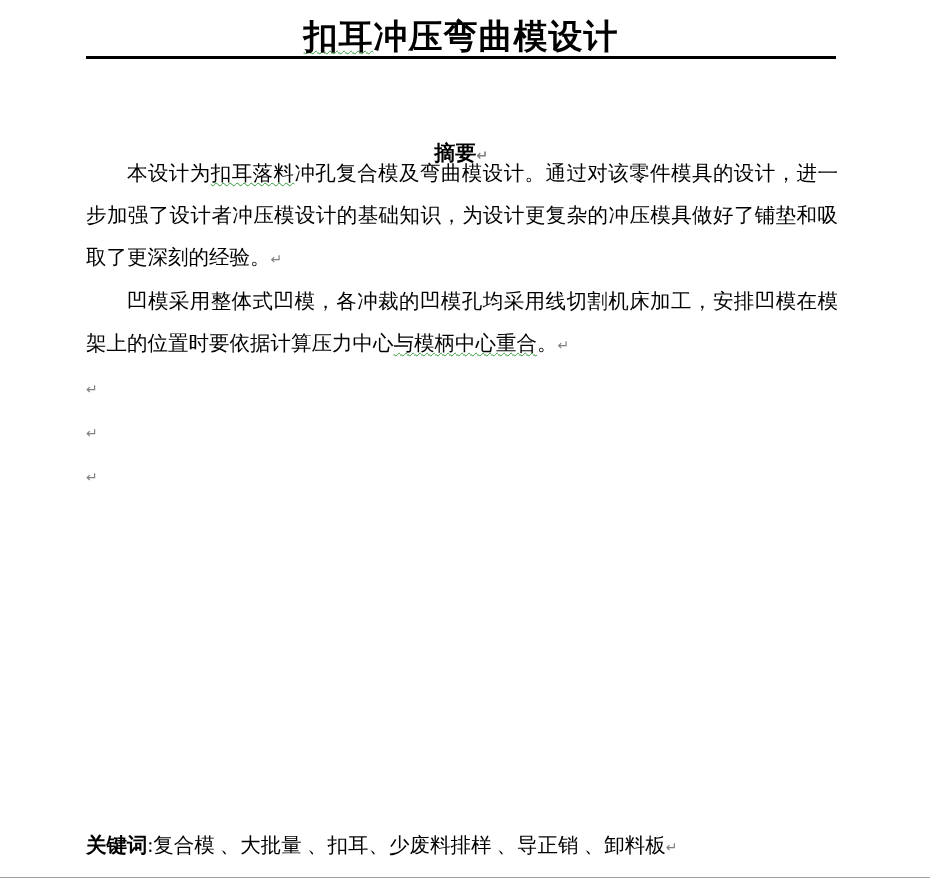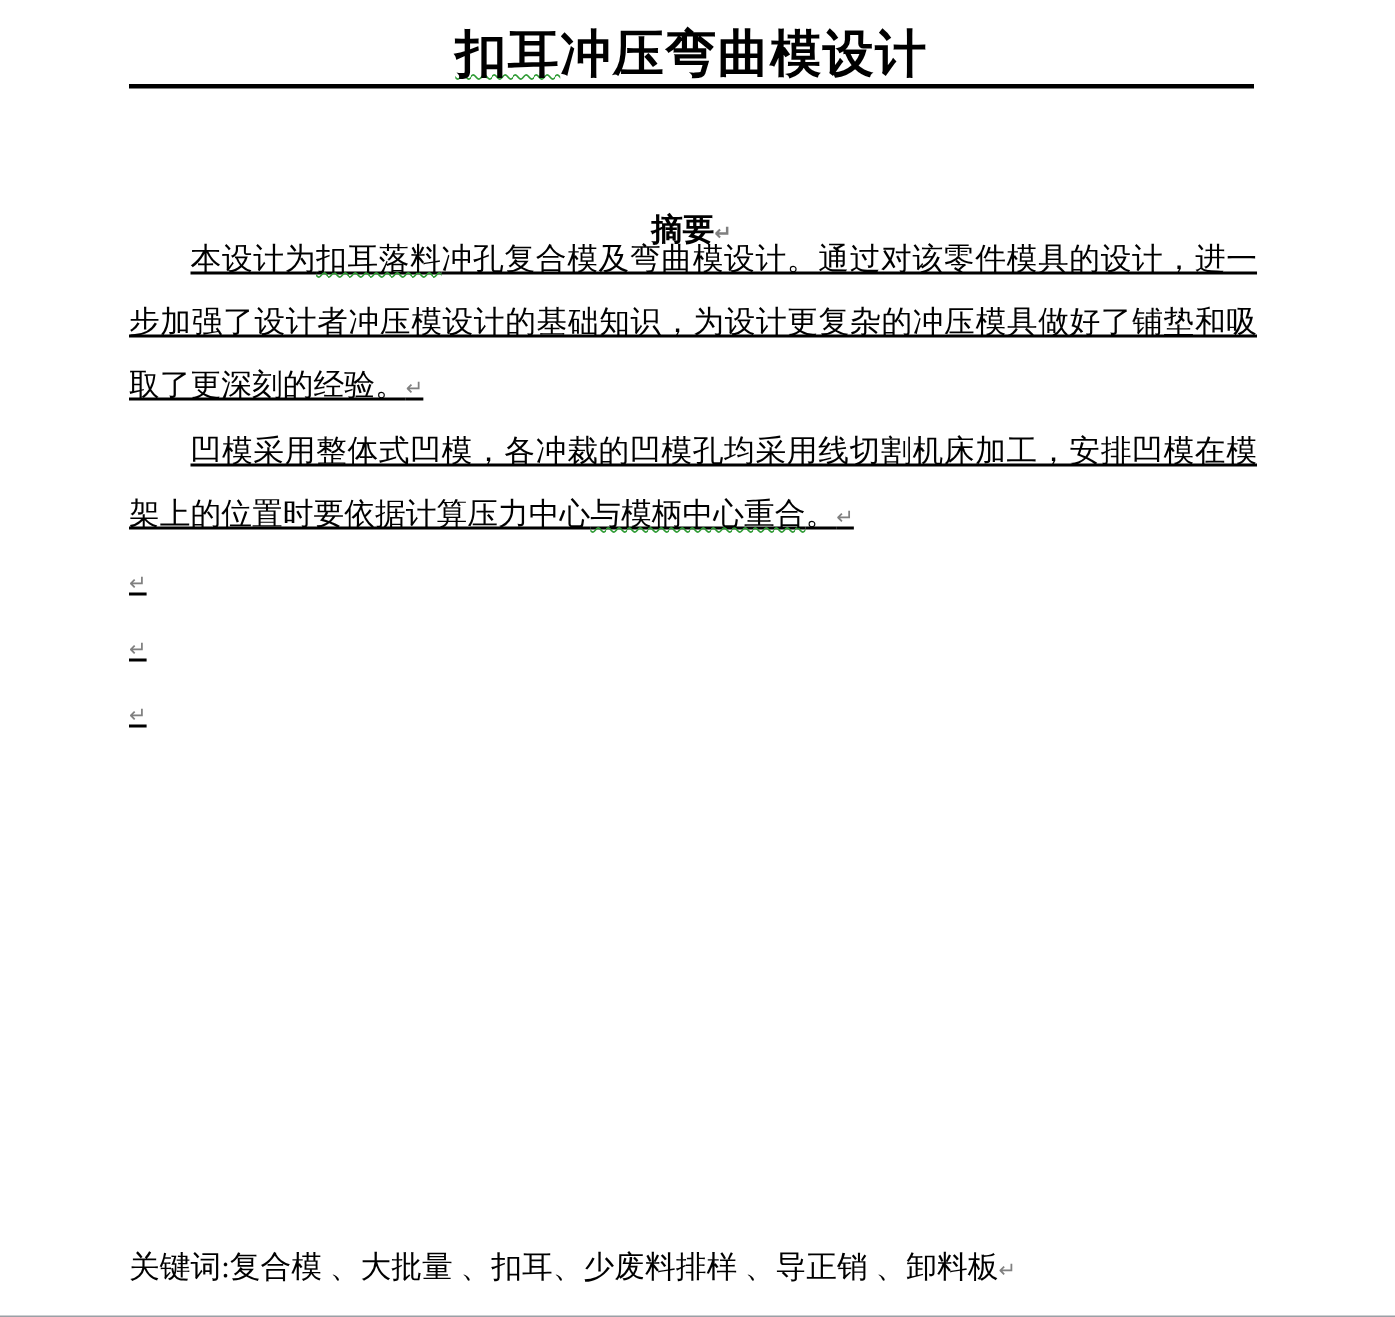--- a/index.html
+++ b/index.html
@@ -61,21 +61,20 @@
     line-height: 32px;
     margin-top: 32px;
   }
 
   
   .body-block {
     position: absolute;
     left: 86px;
     top: 152px;
     width: 752px;
-    text-decoration: underline;
   }
 
   .para {
     font-size: 20.5px;
     line-height: 42px;
     text-align: justify;
     text-justify: inter-ideograph;
     text-indent: 2em;
     margin: 0;
     padding: 0;
@@ -112,21 +111,21 @@
   .keywords-line {
     position: absolute;
     left: 86px;
     top: 830px;
     width: 752px;
     font-size: 20.5px;
     line-height: 30px;
     white-space: nowrap;
   }
   .kw-label {
-    font-weight: normal;
+    font-weight: bold;
   }
   .kw-body {
     font-weight: normal;
   }
 </style>
 </head>
 <body>
 
 <div class="page">
 

